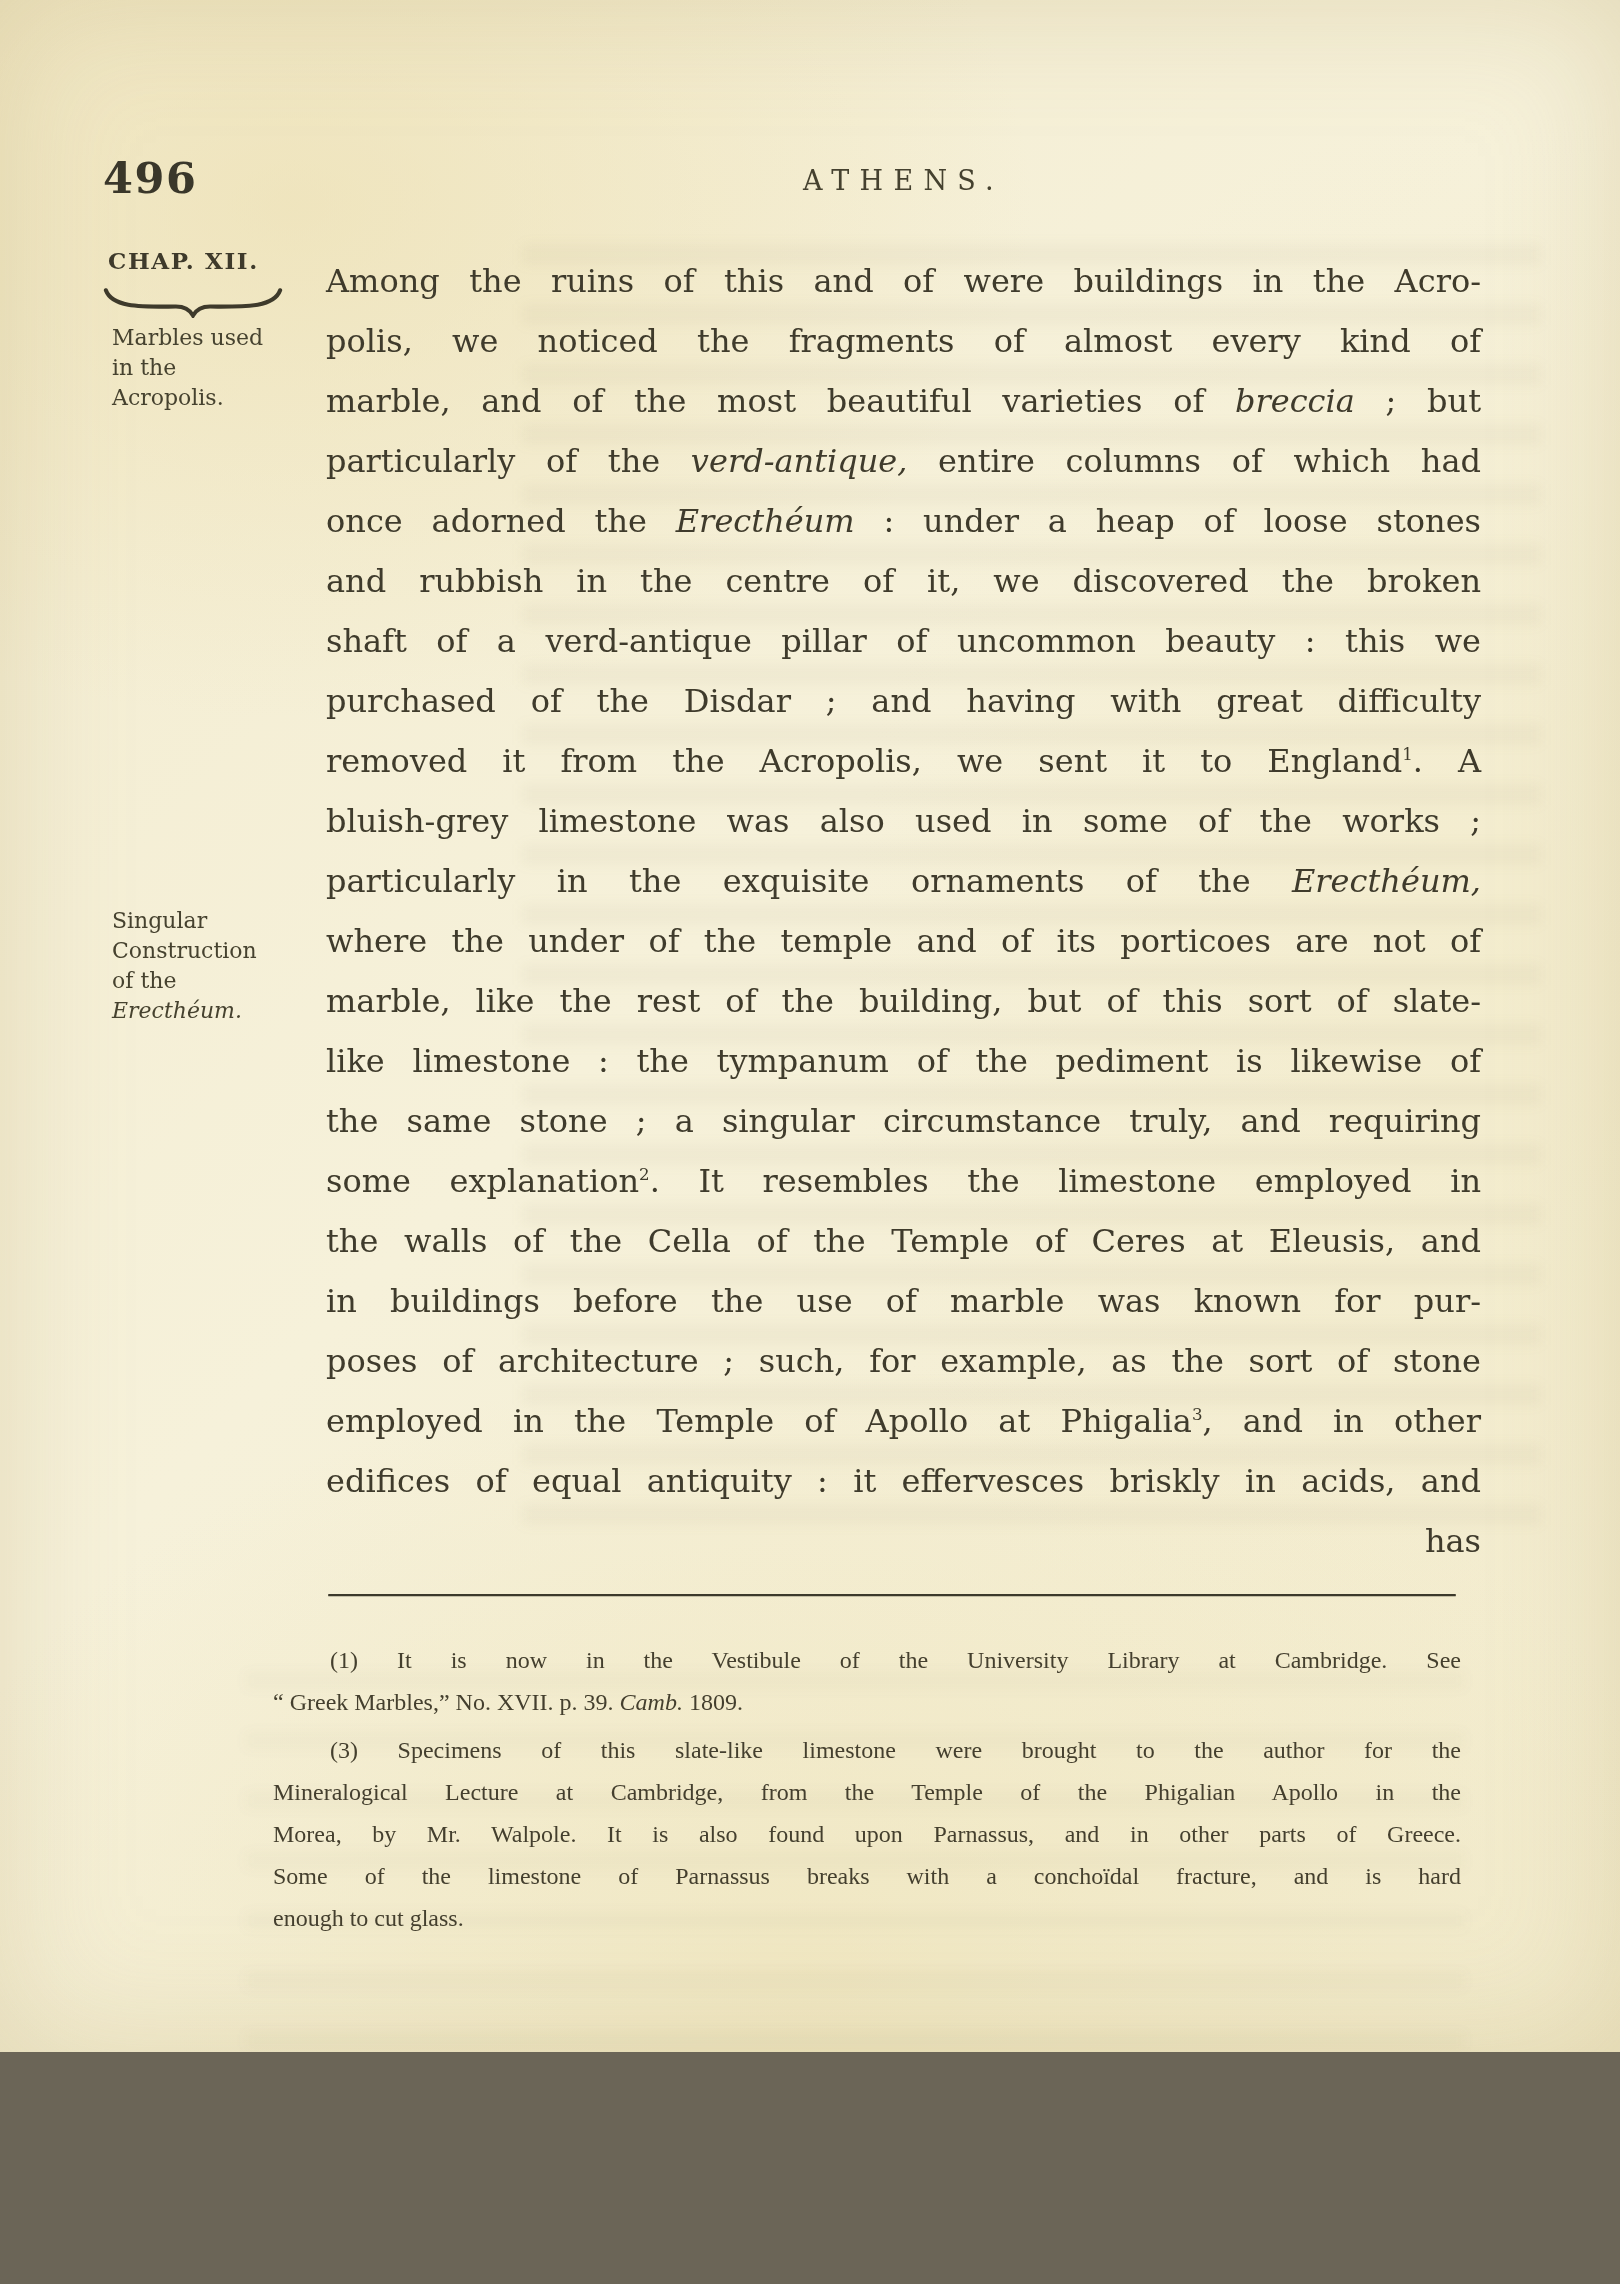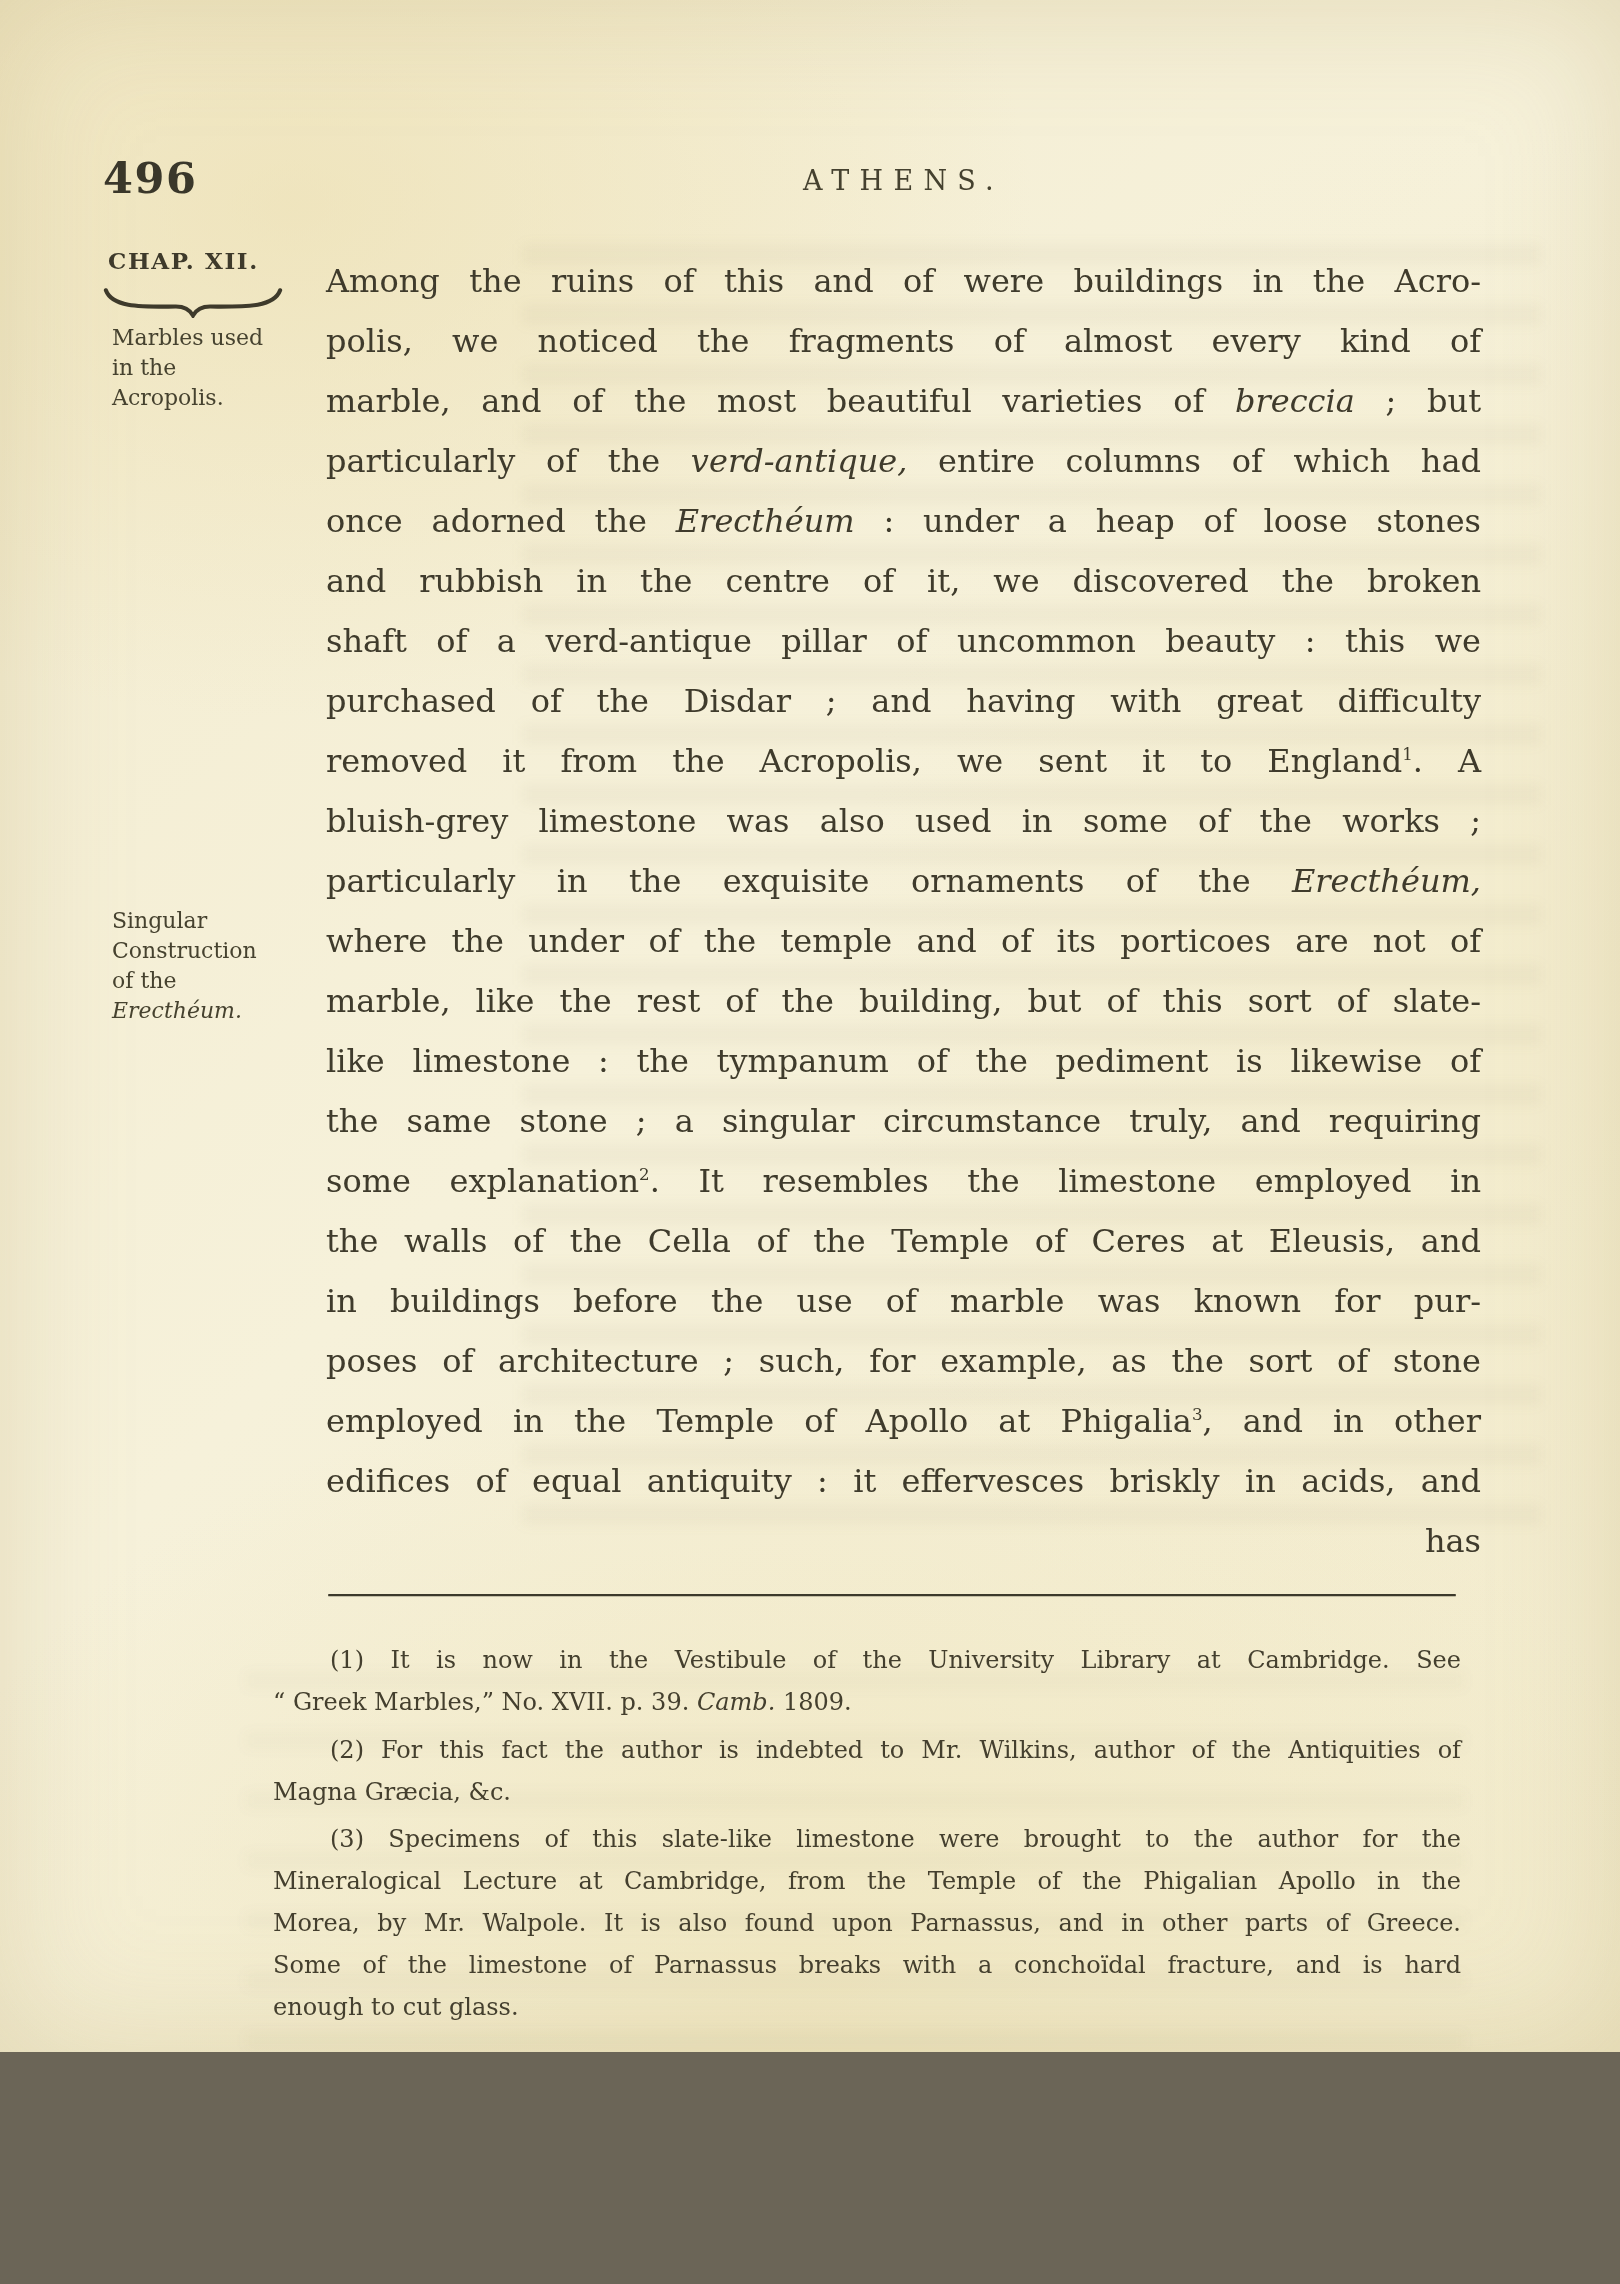--- a/index.html
+++ b/index.html
@@ -68,21 +68,21 @@
 
   .footnote-rule{
     position:absolute;left:328px;top:1594px;width:1128px;height:2.4px;
     background:#3c392b;border-radius:1.6px;
     box-shadow:0 0.8px 0 rgba(60,57,43,0.35);
   }
   #footnotes{
     position:absolute;left:273px;top:1639px;width:1188px;
     font-size:24px;color:#443f2e;
   }
-  .fn-para{margin:0 0 5.7px 0;}
+  .fn-para{margin:0 0 5.7px 0;font-family:Liberation Serif, serif;}
   .fn-line{
     height:42px;line-height:42px;white-space:nowrap;
   }
   .fn-line.justify{text-align:justify;text-align-last:justify;}
   .fn-line.indent{text-indent:57px;}
 </style>
 </head>
 <body>
 
 <div id="page">
@@ -138,24 +138,20 @@
     </div>
 
   <div class="footnote-rule"></div>
 
   <div id="footnotes">
       <div class="fn-para">
         <div class="fn-line justify indent"><span>(1) It is now in the Vestibule of the University Library at Cambridge.   See</span></div>
         <div class="fn-line"><span>“ Greek Marbles,”  No. XVII.  p. 39.   </span><em>Camb.</em><span> 1809.</span></div>
       </div>
       <div class="fn-para">
-        <div class="fn-line justify indent"><span>(2) For this fact the author is indebted to Mr. Wilkins,  author of the Antiquities of</span></div>
-        <div class="fn-line"><span>Magna Græcia, &amp;c.</span></div>
-      </div>
-      <div class="fn-para">
         <div class="fn-line justify indent"><span>(3) Specimens of this slate-like limestone were brought to the author for the</span></div>
         <div class="fn-line justify"><span>Mineralogical Lecture at Cambridge, from the Temple of the Phigalian Apollo in the</span></div>
         <div class="fn-line justify"><span>Morea, by Mr. Walpole.  It is also found upon Parnassus, and in other parts of Greece.</span></div>
         <div class="fn-line justify"><span>Some of the limestone of Parnassus breaks with a conchoïdal fracture, and is hard</span></div>
         <div class="fn-line"><span>enough to cut glass.</span></div>
       </div>
     </div>
 
 </div>
 

